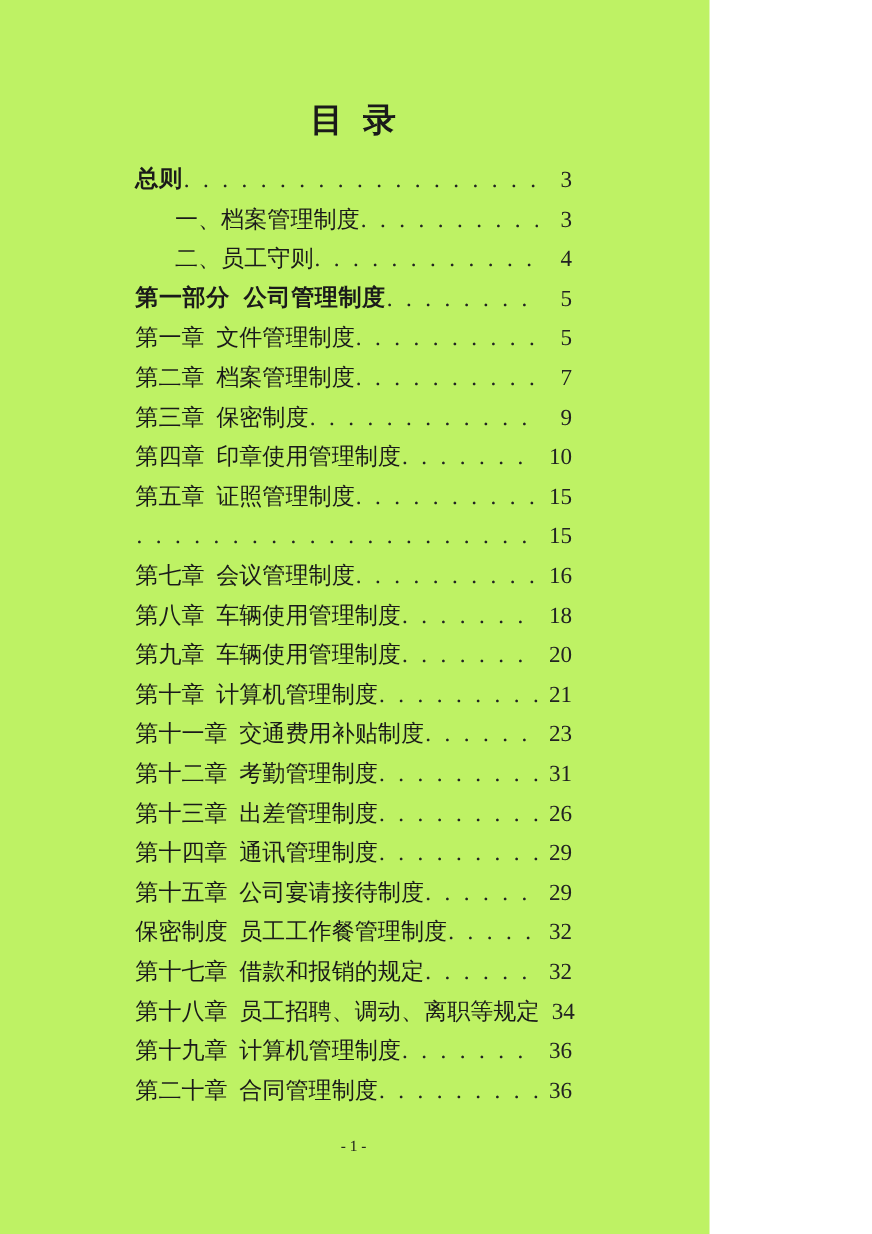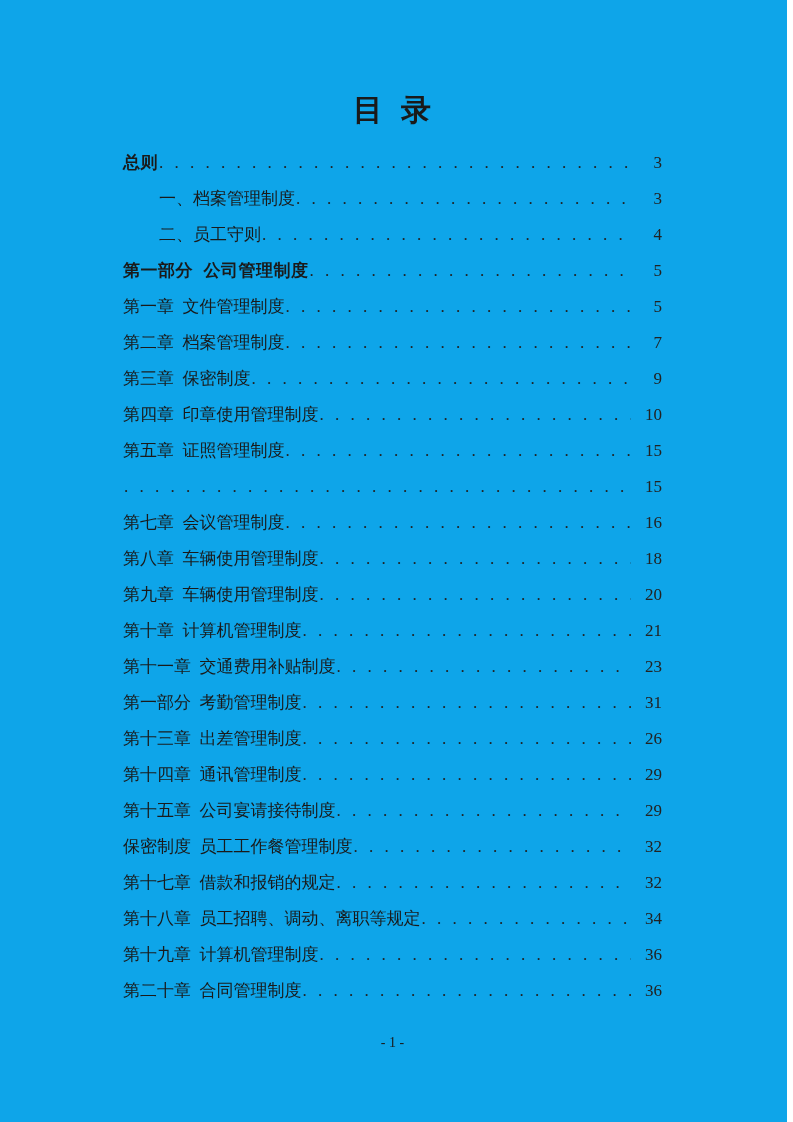--- a/index.html
+++ b/index.html
@@ -9,45 +9,45 @@
   }
   body {
     width: 793px;
     height: 1122px;
     overflow: hidden;
     font-family: "Liberation Serif", "DejaVu Serif", serif;
     color: #1a1a1a;
   }
   .page {
     box-sizing: border-box;
-    width: 787px;
+    width: 645px;
     height: 1122px;
     padding: 0 125px 0 123px;
-    background: #0ea5e9;
+    background: #bef264;
   }
   .doc-title {
     margin: 0;
     padding-top: 88px;
     height: 44px;
     line-height: 44px;
     font-size: 30px;
     font-weight: 700;
     text-align: center;
     white-space: pre;
     letter-spacing: 1px;
   }
   .toc {
     margin-top: 13px;
   }
   .toc-row {
     display: flex;
     align-items: flex-end;
     height: 36px;
     line-height: 36px;
-    font-size: 17px;
+    font-size: 21px;
     white-space: nowrap;
   }
   .row-text {
     white-space: pre;
     flex: 0 0 auto;
   }
   .type-section .row-text {
     font-weight: 700;
     font-family: "Liberation Sans", "DejaVu Sans", sans-serif;
     letter-spacing: 0.5px;
@@ -170,21 +170,21 @@
     <span class="page-num">21</span>
   </div>
 
   <div class="toc-row type-chapter">
     <span class="row-text">第十一章  交通费用补贴制度</span>
     <span class="dots">. . . . . . . . . . . . . . . . . . . . . . . . . . . . . . . . . . . . . . . . . . . . . . . . . . . . . . . . . . . . . . . . . . . . . . </span>
     <span class="page-num">23</span>
   </div>
 
   <div class="toc-row type-chapter">
-    <span class="row-text">第一部分  考勤管理制度</span>
+    <span class="row-text">第十二章  考勤管理制度</span>
     <span class="dots">. . . . . . . . . . . . . . . . . . . . . . . . . . . . . . . . . . . . . . . . . . . . . . . . . . . . . . . . . . . . . . . . . . . . . . </span>
     <span class="page-num">31</span>
   </div>
 
   <div class="toc-row type-chapter">
     <span class="row-text">第十三章  出差管理制度</span>
     <span class="dots">. . . . . . . . . . . . . . . . . . . . . . . . . . . . . . . . . . . . . . . . . . . . . . . . . . . . . . . . . . . . . . . . . . . . . . </span>
     <span class="page-num">26</span>
   </div>
 

